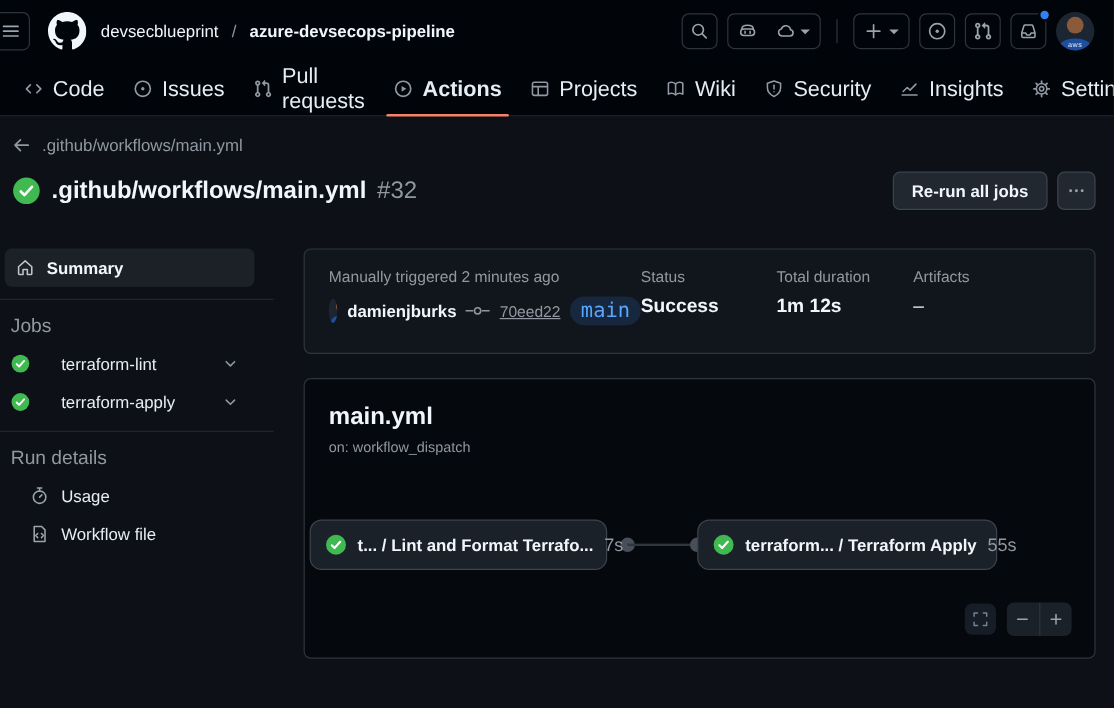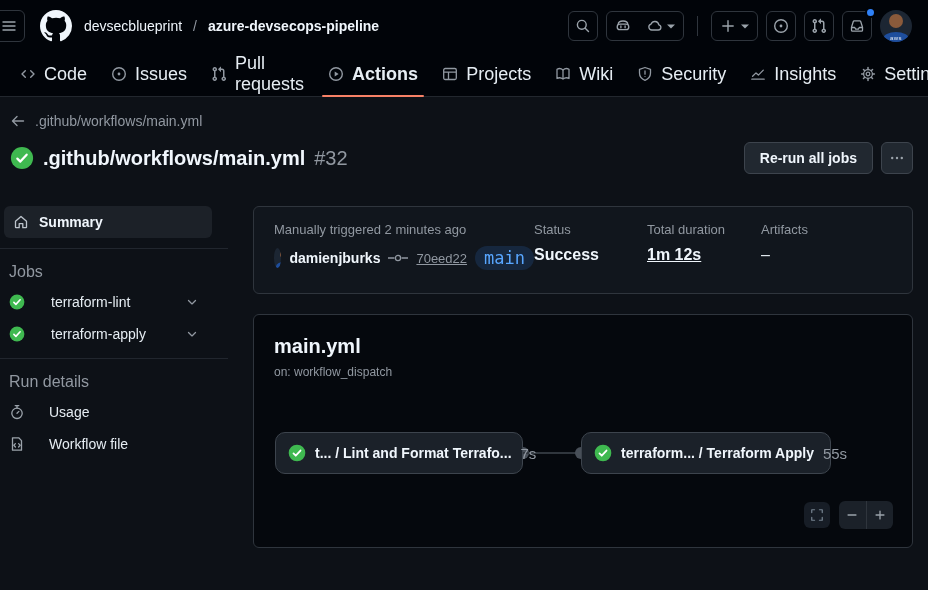--- a/index.html
+++ b/index.html
@@ -90,21 +90,21 @@
   .summary-item {
     margin: 8px 16px 10px 4px; height: 32px; border-radius: 6px; background: #1c2128;
     display: flex; align-items: center; gap: 10px; padding: 0 9px;
     font-size: 14px; font-weight: 700; color: #f0f6fc; cursor: pointer;
   }
   .summary-item .s-icon { color: #bdc4cc; }
   .sidebar-divider { border: none; border-top: 1px solid #21262e; }
   .section-label { color: #9198a1; font-size: 16px; padding: 14px 9px 5px 9px; }
   .job-item { display: flex; align-items: center; gap: 26px; padding: 8px 9px; font-size: 14px; color: #e6edf3; cursor: pointer; }
   .job-item .chev { margin-left: auto; margin-right: 20px; color: #9198a1; }
-  .detail-item { display: flex; align-items: center; gap: 24px; padding: 8px 9px; font-size: 14px; color: #e6edf3; cursor: pointer; }
+  .detail-item { display: flex; align-items: center; gap: 10px; padding: 8px 25px; font-size: 14px; color: #e6edf3; cursor: pointer; }
   .detail-item .d-icon { color: #9ba3ab; }
 
   .main { flex: 1; margin-left: 25px; margin-right: 15px; }
 
   
   .summary-card {
     margin-top: 8px; border: 1px solid #2f353d; border-radius: 6px;
     background: #11161d; padding: 15px 20px; display: flex; height: 88px;
   }
   .col-trigger { width: 260px; }
@@ -114,36 +114,36 @@
   .col-label { color: #9198a1; font-size: 13px; }
   .trigger-row { margin-top: 9px; display: flex; align-items: center; gap: 8px; }
   .actor-name { font-size: 14px; font-weight: 700; color: #f0f6fc; }
   .commit-icon { color: #9198a1; }
   .commit-link { color: #9198a1; font-size: 13px; text-decoration: underline; cursor: pointer; }
   .branch-badge {
     font-family: "DejaVu Sans Mono", monospace; font-size: 17px; color: #58a6ff;
     background: rgba(56,139,253,0.15); padding: 2px 9px; border-radius: 12px; cursor: pointer;
   }
   .big-value { margin-top: 9px; font-size: 16px; font-weight: 700; color: #f0f6fc; }
-  .link-value { text-decoration: underline; cursor: pointer; }
+  .link-value { cursor: pointer; }
   .dash-value { margin-top: 9px; font-size: 16px; color: #e6edf3; }
 
   
   .graph-card {
     margin-top: 20px; border: 1px solid #2f353d; border-radius: 6px;
     background: #05080d; height: 234px; position: relative; padding: 20px;
   }
   .graph-title { font-size: 20px; font-weight: 700; color: #f0f6fc; }
   .graph-trigger { margin-top: 7px; font-size: 12px; color: #9198a1; }
   .node {
     position: absolute; top: 117px; height: 42px; background: #1b2129;
     border: 1px solid #3d444d; border-radius: 10px;
     display: flex; align-items: center; gap: 9px; padding: 0 12px; cursor: pointer;
   }
-  .node-1 { left: 21px; width: 248px; }
+  .node-1 { left: 4px; width: 248px; }
   .node-2 { left: 327px; width: 250px; }
   .node-label { font-size: 14px; font-weight: 700; color: #f0f6fc; white-space: nowrap; }
   .node-duration { color: #9198a1; font-size: 15px; margin-left: auto; }
   .edge-line { position: absolute; left: 269px; top: 137px; width: 58px; height: 2px; background: #30363d; }
   .edge-dot { position: absolute; top: 132px; width: 12px; height: 12px; border-radius: 50%; background: #484f58; }
   .edge-dot.d1 { left: 263px; }
   .edge-dot.d2 { left: 321px; }
   .fit-btn {
     position: absolute; left: 550px; top: 187px; width: 26px; height: 26px;
     background: #171d26; border: none; border-radius: 6px; color: #768390;

